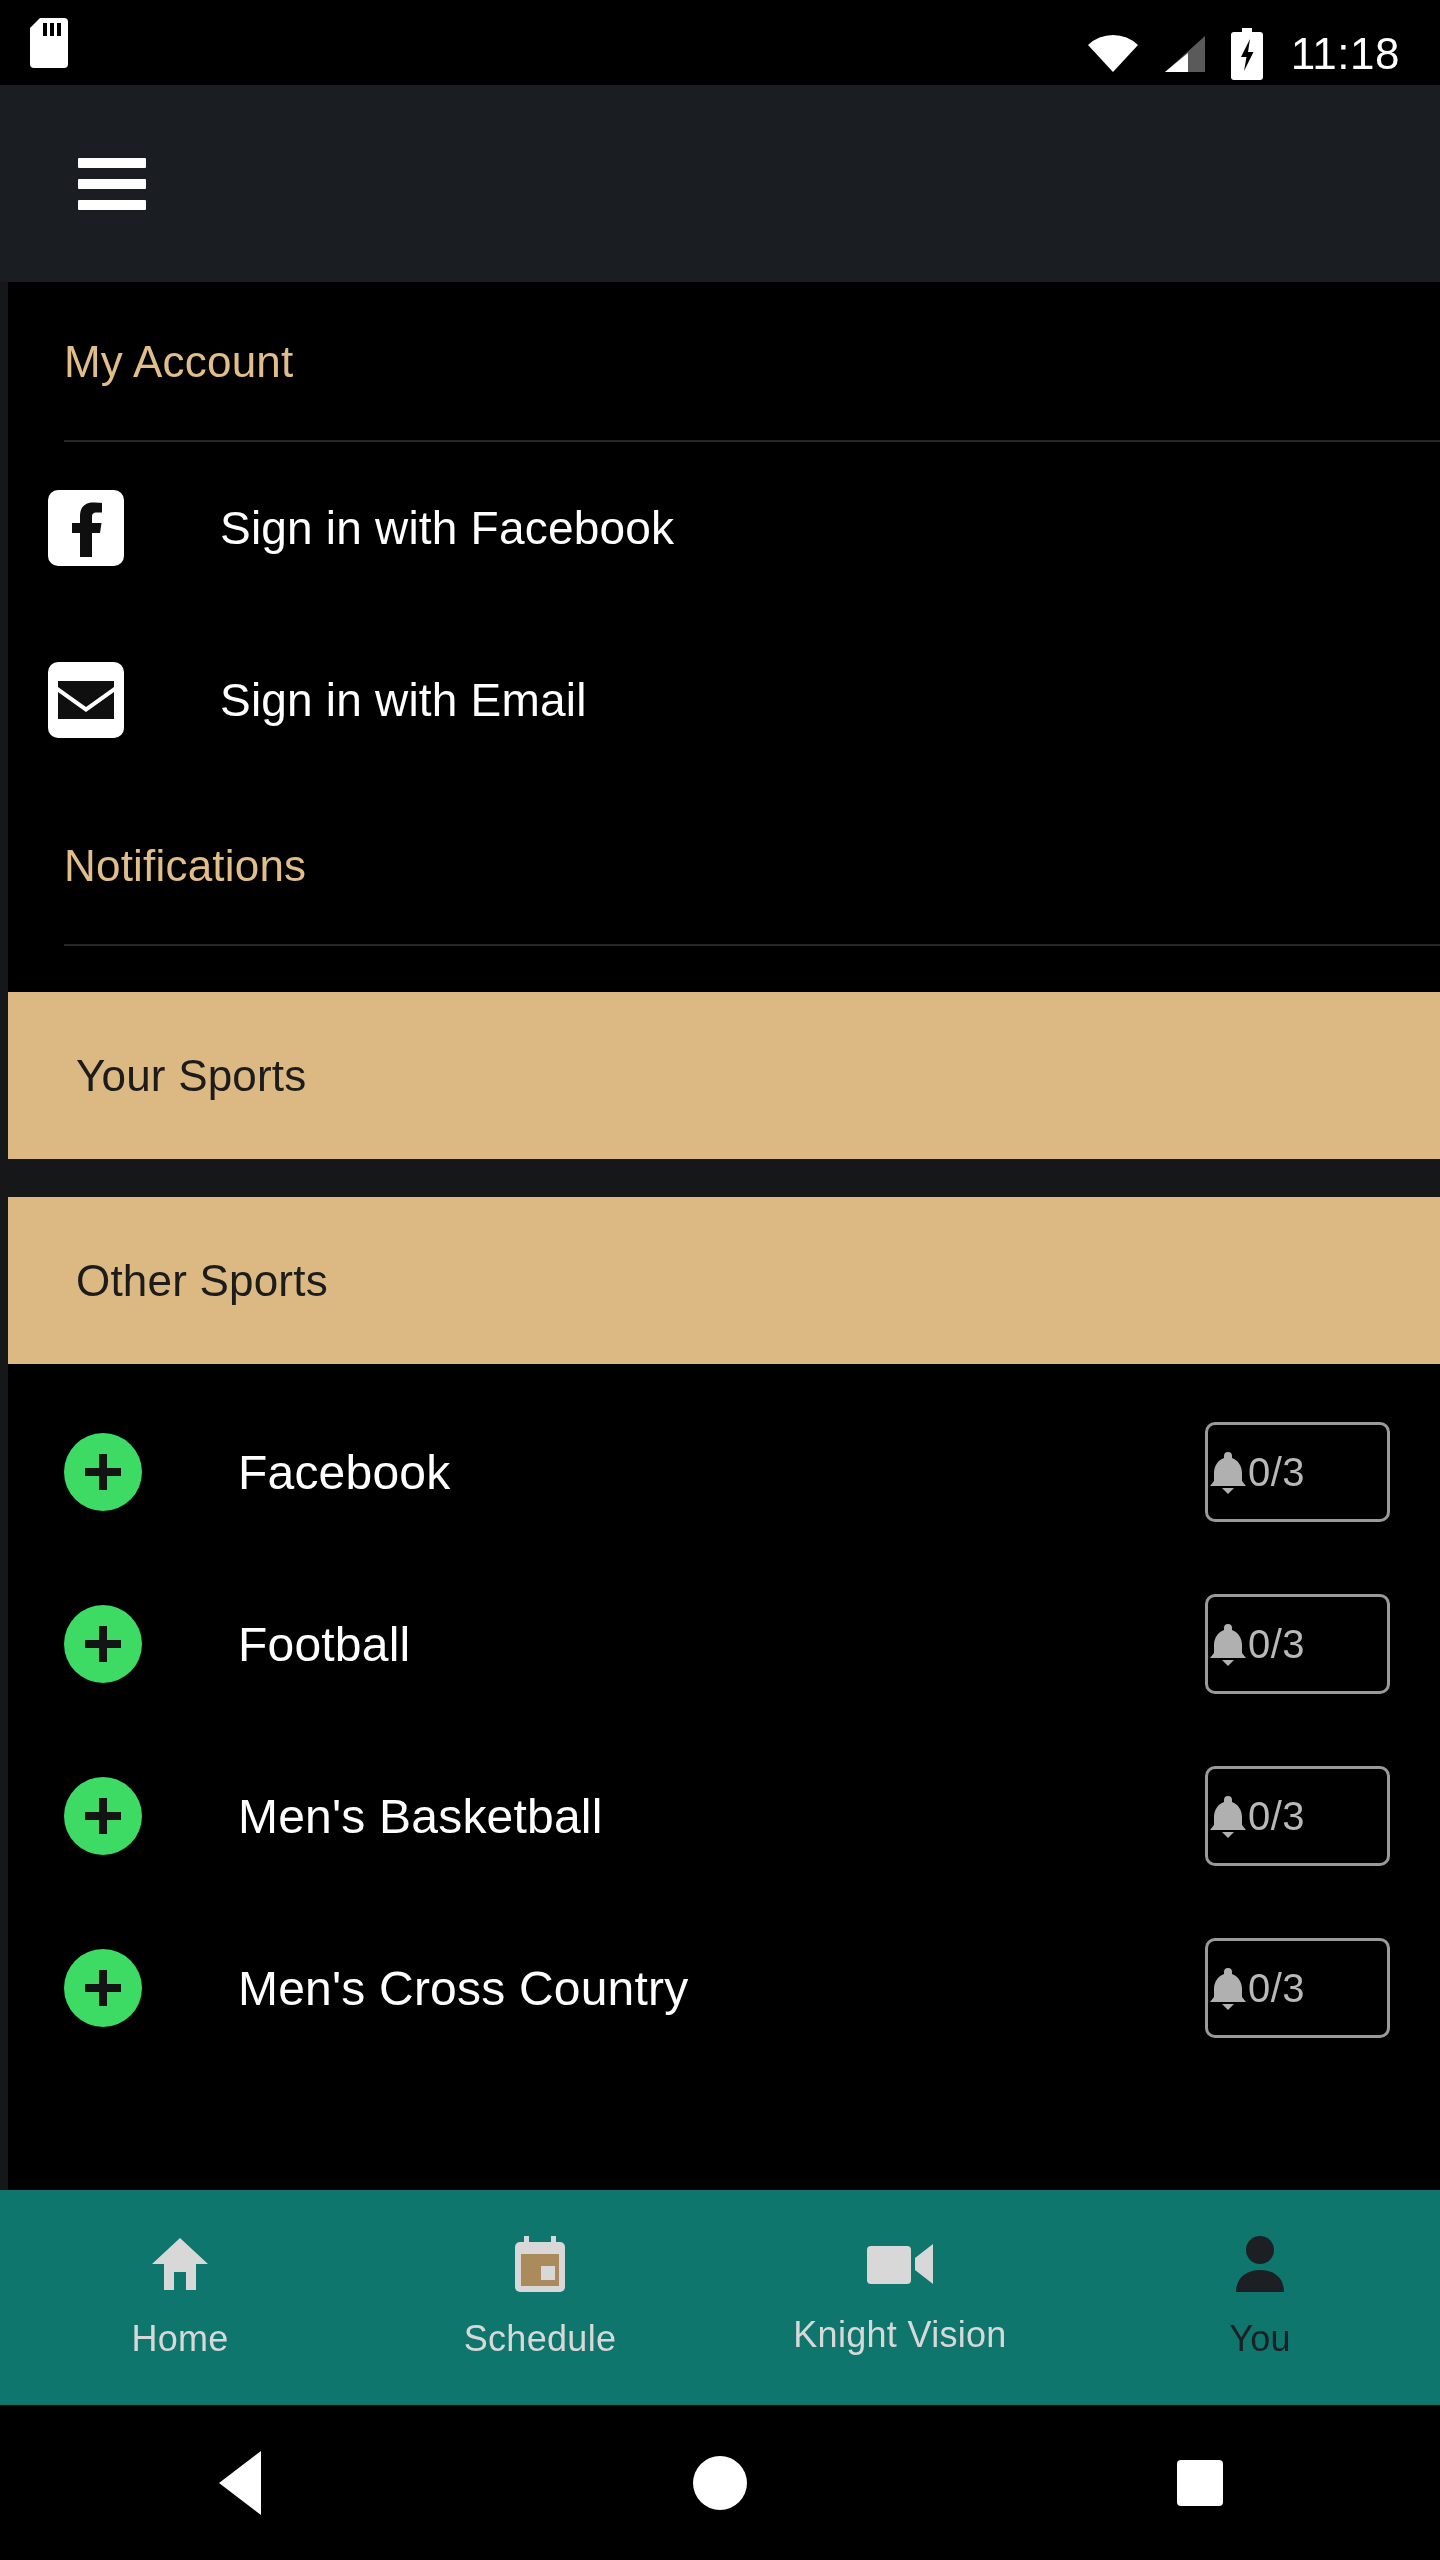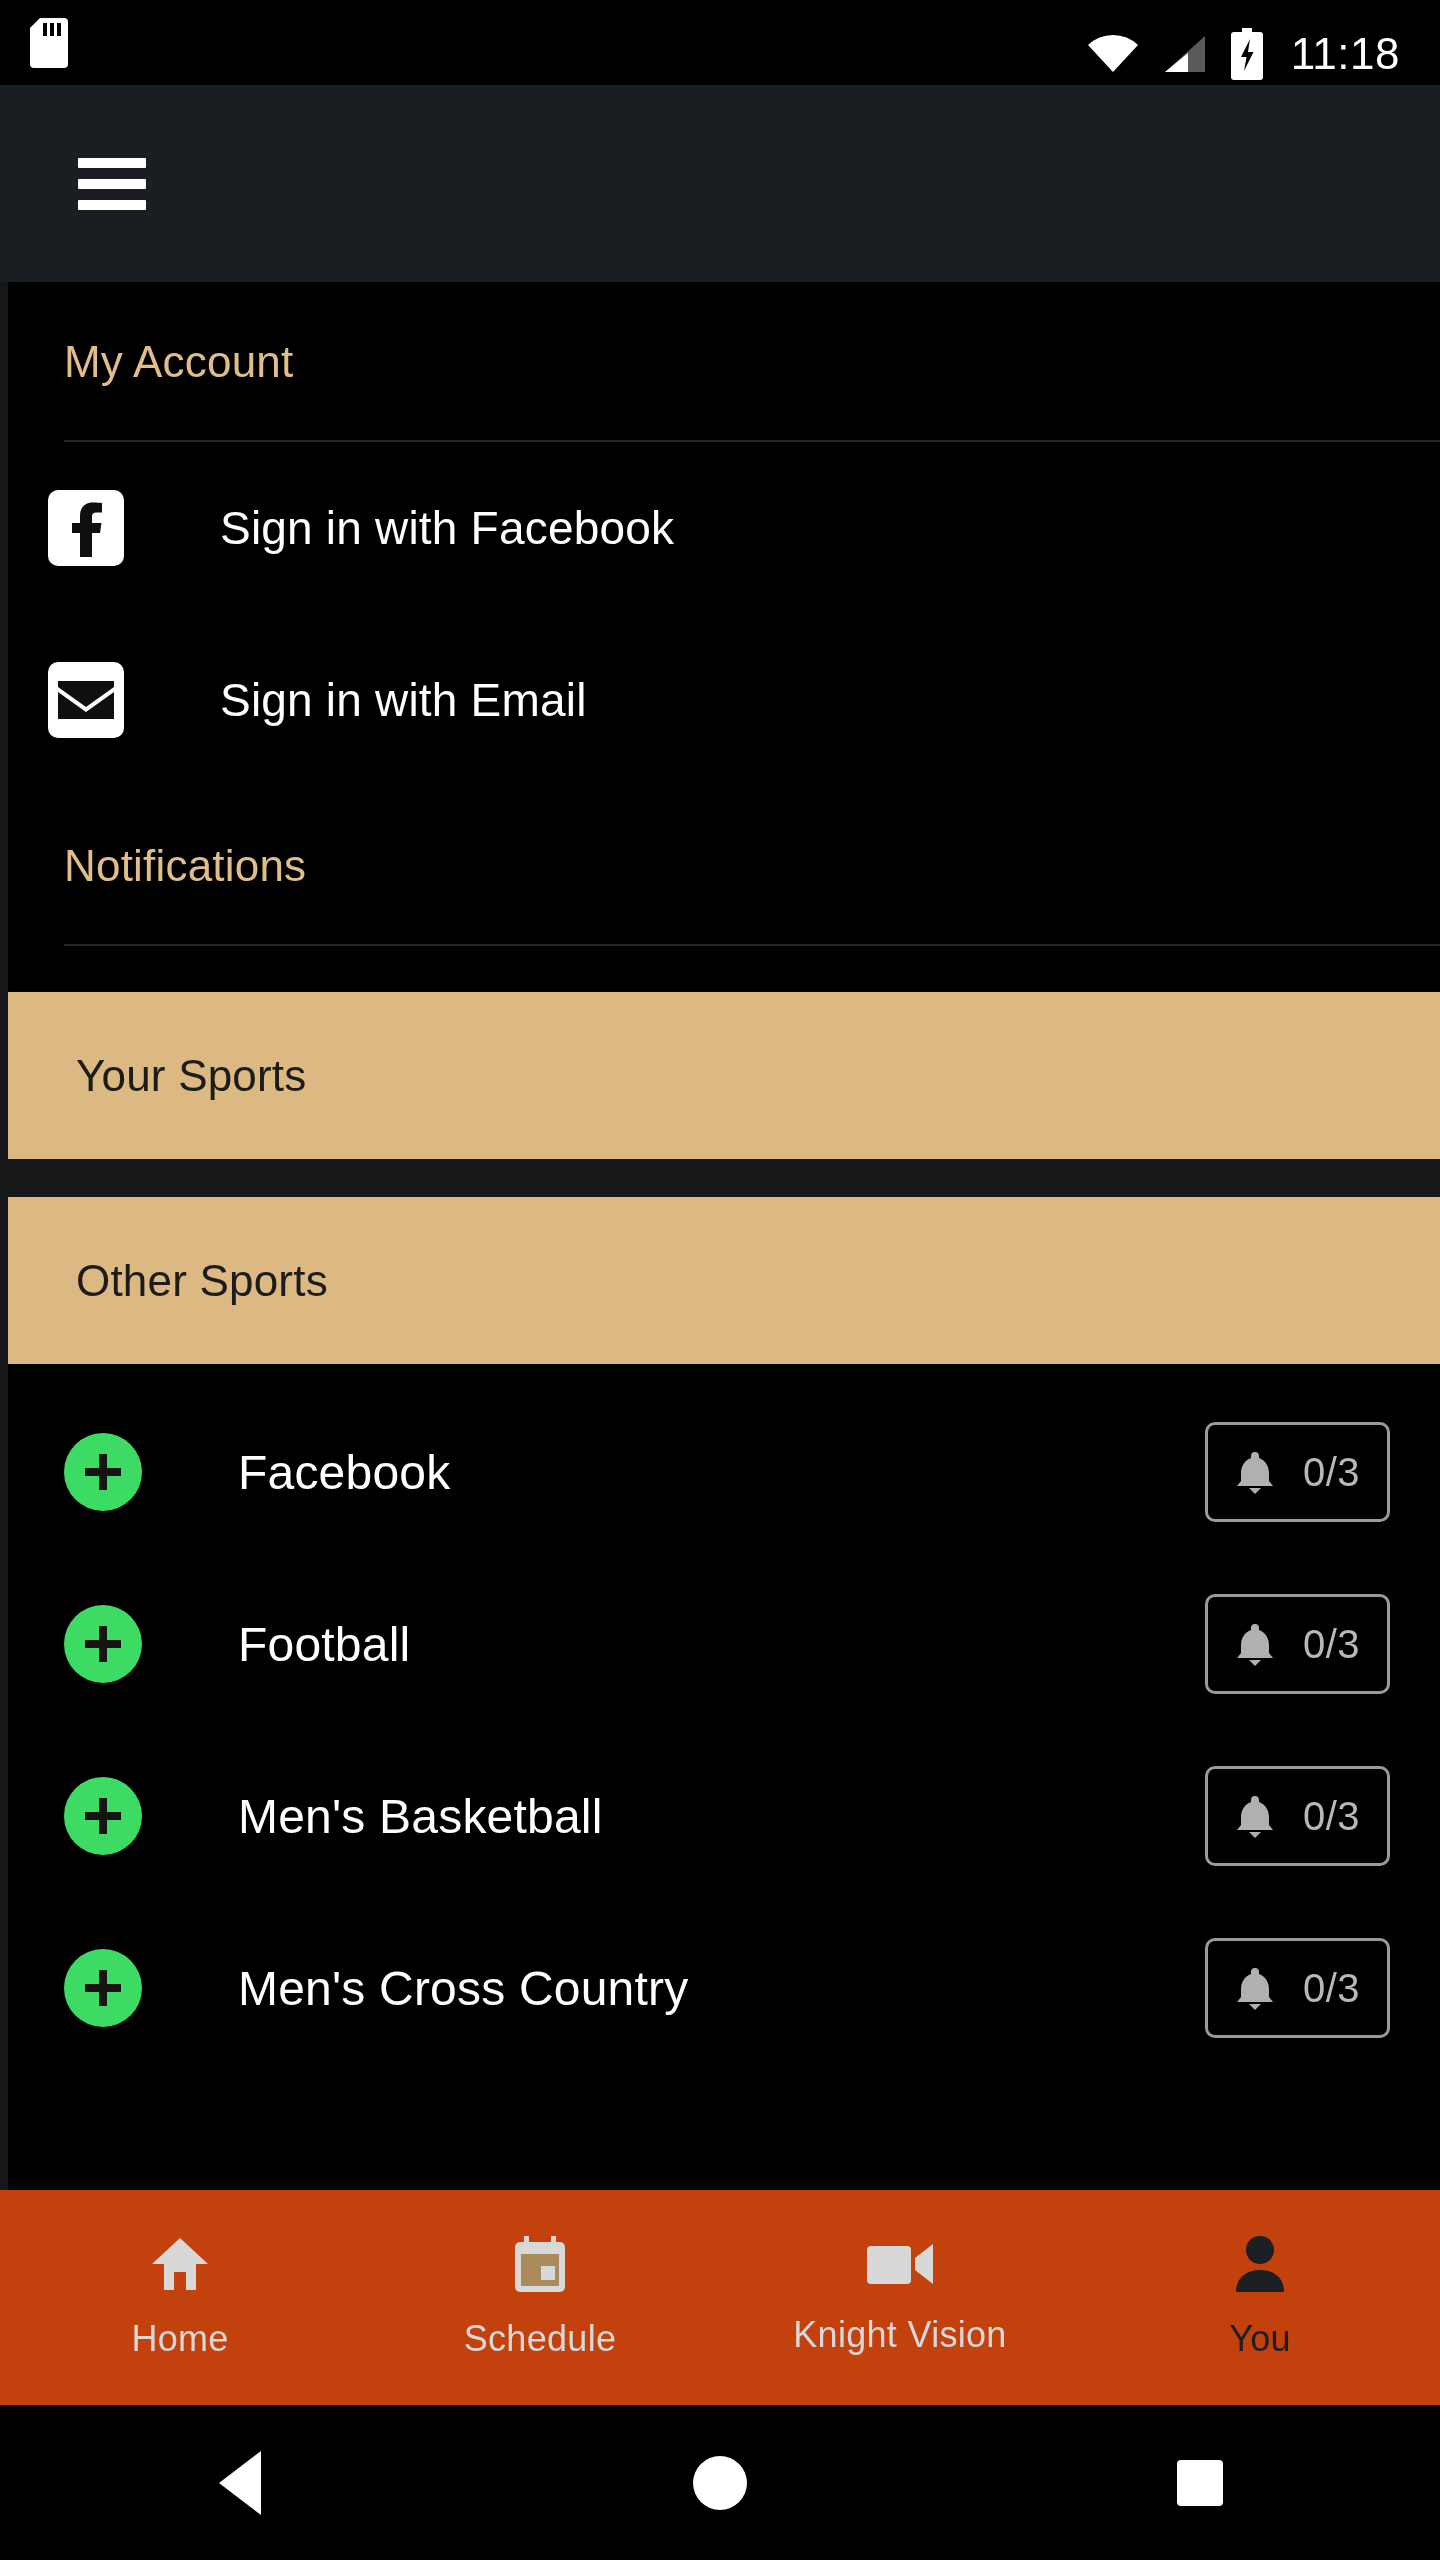--- a/index.html
+++ b/index.html
@@ -85,31 +85,31 @@
     width:78px; height:78px; border-radius:50%; background:#3ddb63;
     display:flex; align-items:center; justify-content:center; flex:none;
     cursor:pointer;
   }
   .plus-btn svg { width:44px; height:44px; display:block; }
   .sport-name {
     font-size:48px; color:#fff; margin-left:96px; letter-spacing:0.2px;
     flex:1 1 auto; white-space:nowrap;
   }
   .bell-badge {
-    flex:none; display:flex; align-items:center; justify-content:center;
-    gap:28px; width:185px; height:100px;
+    flex:none; display:flex; align-items:center; 
+    gap:0; width:185px; height:100px;
     border:3px solid #9a9a9a; border-radius:10px; cursor:pointer;
   }
   .bell-badge svg { width:40px; height:44px; display:block; }
   .bell-count { font-size:40px; color:#b8b8b8; letter-spacing:0.5px; }
 
   
   .bottomnav {
     position:absolute; top:2190px; left:0; width:1440px; height:215px;
-    background:#c2410c; display:flex; align-items:center;text-align:right;
+    background:#0f766e; display:flex; align-items:center;text-align:right;
   }
   .nav-item {
     flex:1 1 0; height:100%; display:flex; flex-direction:column;
     align-items:center; justify-content:center; gap:26px; cursor:pointer;
   }
   .nav-item svg { display:block; }
   .nav-label { font-size:36px; letter-spacing:0.3px; }
   .nav-item.inactive .nav-label { color:#d8d8d8; }
   .nav-item.active .nav-label { color:#1c1f24; }
 

